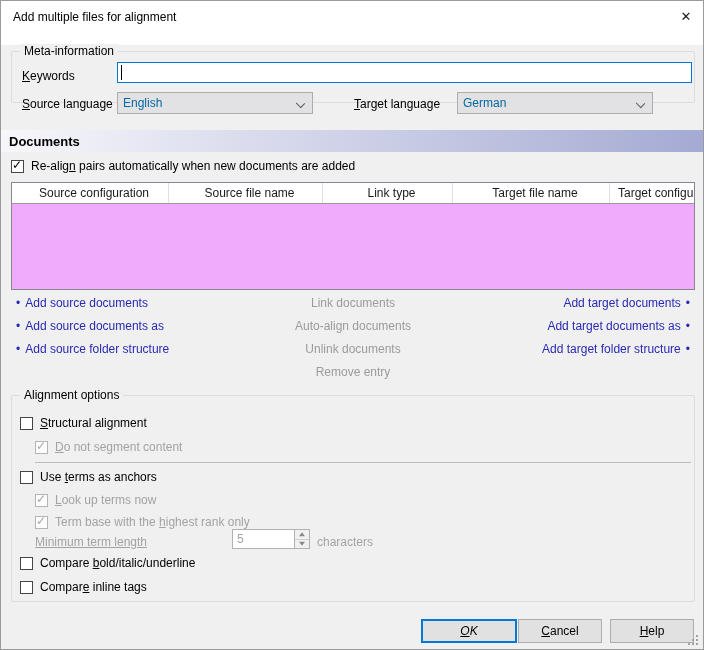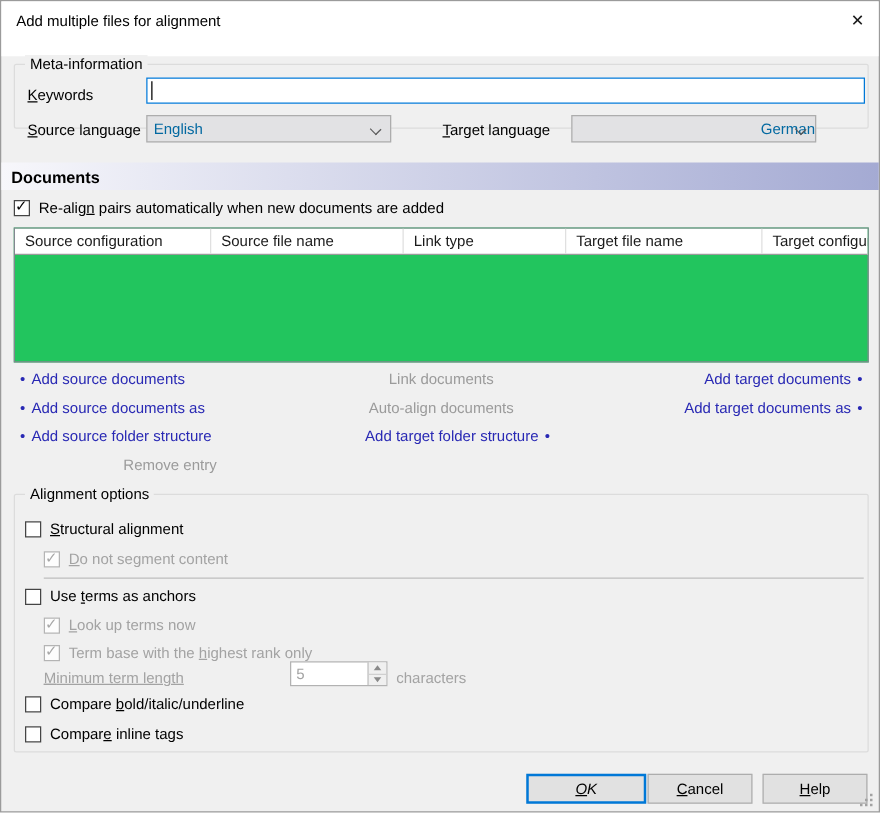--- a/index.html
+++ b/index.html
@@ -51,21 +51,21 @@
   .cb {
     width:13px; height:13px; background:#fff; border:1px solid #454545; flex:0 0 13px;
     position:relative; cursor:default;
   }
   .cb .mark { position:absolute; left:0px; top:-2px; font-size:12px; line-height:13px; color:#000; }
   .cb.disabled { border-color:#b4b4b4; background:#fdfdfd; }
   .cb.disabled .mark { color:#a8a8a8; }
   .cb-label { white-space:nowrap; }
   .cb-label.dis, .dis { color:var(--disabled-text,#a3a3a3); }
   
-  .doc-table { position:absolute; left:10px; top:181px; width:684px; height:108px; background:#22c55e; border:1px solid #828790; }
+  .doc-table { position:absolute; left:10px; top:181px; width:684px; height:108px; background:#f0abfc; border:1px solid #828790;text-align:center; }
   .doc-header { display:flex; height:21px; border-bottom:1px solid #9a9a9a; background:#fff; }
   .doc-header .hcell {
     padding-left:8px; line-height:20px; font-size:12px; color:#1a1a1a;
     border-right:1px solid #e0e0e0; overflow:hidden; white-space:nowrap;
   }
   .hcell.c1{width:157px;} .hcell.c2{width:154px;} .hcell.c3{width:130px;} .hcell.c4{width:157px;} .hcell.c5{flex:1; border-right:none;}
   .doc-body { height:86px; }
   
   .links-grid {
     position:absolute; left:10px; top:290px; width:684px;
@@ -130,21 +130,21 @@
       <span></span><u>S</u><span>ource language</span>
     </span>
     <div class="combo" style="left:105px; top:40px; width:196px;">
       <span class="combo-value">English</span>
       <i class="chevron"></i>
     </div>
 
     <span class="field-label" style="left:342px; top:45px;">
       <span></span><u>T</u><span>arget language</span>
     </span>
-    <div class="combo" style="left:445px; top:40px; width:196px;justify-content:flex-end;">
+    <div class="combo" style="left:445px; top:40px; width:196px;">
       <span class="combo-value">German</span>
       <i class="chevron"></i>
     </div>
   </div>
 
   <div class="section-header">
     <b>Documents</b>
   </div>
 
   <div class="cb-row" style="left:10px; top:158px;">
@@ -189,20 +189,23 @@
       <span class="action-disabled">Auto-align documents</span>
     </div>
     <div class="lcell right">
       <span class="link">Add target documents as</span>
       <span class="bullet">•</span>
     </div>
 
     <div class="lcell">
       <span class="bullet">•</span>
       <span class="link">Add source folder structure</span>
+    </div>
+    <div class="lcell center">
+      <span class="action-disabled">Unlink documents</span>
     </div>
     <div class="lcell right">
       <span class="link">Add target folder structure</span>
       <span class="bullet">•</span>
     </div>
 
     <div class="lcell"></div>
     <div class="lcell center">
       <span class="action-disabled">Remove entry</span>
     </div>

